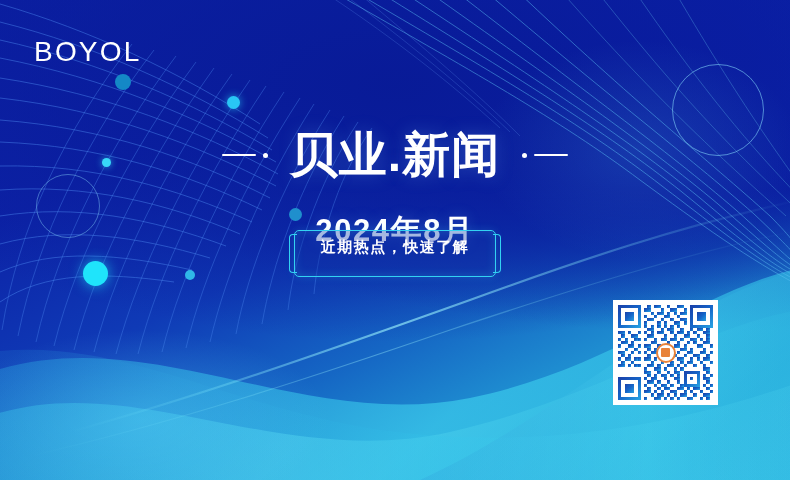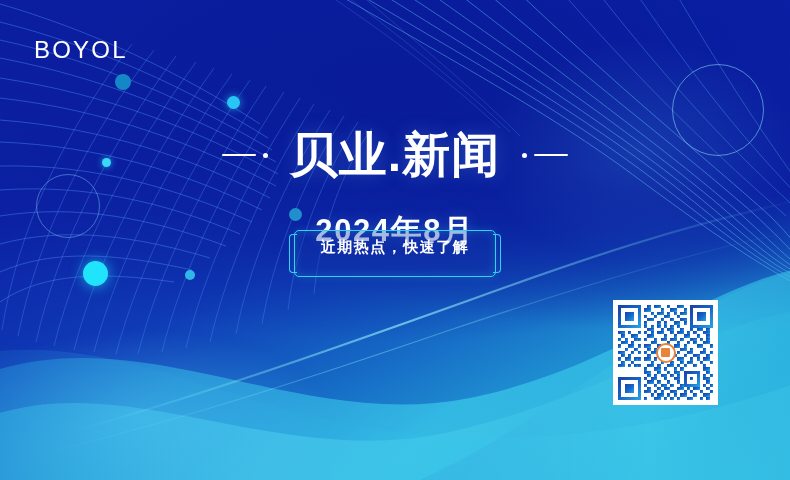--- a/index.html
+++ b/index.html
@@ -83,21 +83,21 @@
   .dot-f { left: 185px; top: 270px; width: 10px; height: 10px; background: #2fb7e8; }
 
   
   .logo {
     position: absolute;
     left: 34px; top: 38px;
     display: flex;
     align-items: center;
     gap: 2px;
     color: #ffffff;
-    font-size: 24px;
+    font-size: 28px;
     font-weight: 400;
     letter-spacing: 2.2px;
     line-height: 1;
     user-select: none;
   }
   .logo-text { white-space: nowrap; }
 
   
   .title-block {
     position: absolute;

